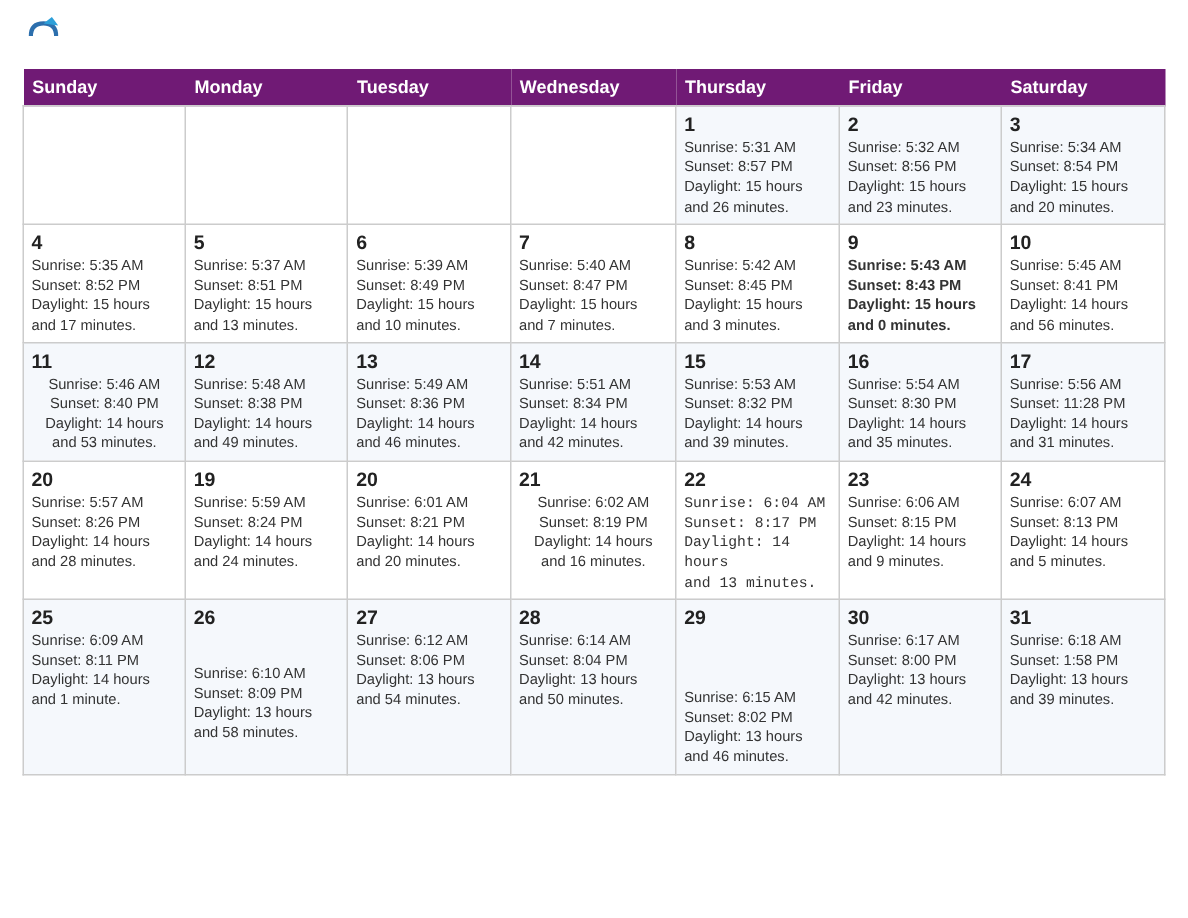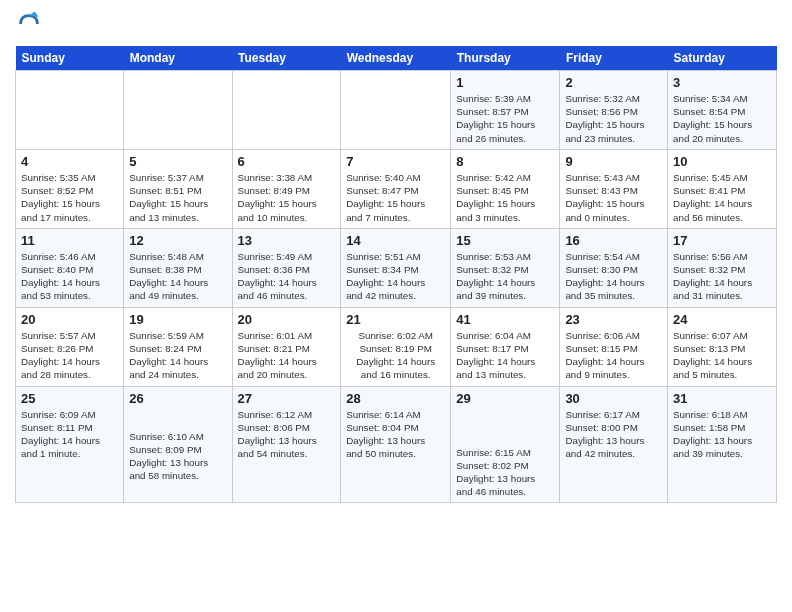--- a/index.html
+++ b/index.html
@@ -46,21 +46,21 @@
     .location {
       font-size: 14px;
       color: #555;
     }
     table {
       width: 100%;
       border-collapse: collapse;
       font-size: 10.5px;
     }
     thead th {
-      background-color: #1d4ed8;
+      background-color: #701a75;
       color: #fff;
       text-align: left;
       padding: 5px 6px;
       font-size: 12px;
       font-weight: 600;
     }
     tbody tr {
       vertical-align: top;
     }
     tbody td {
@@ -122,21 +122,21 @@
       </tr>
   </thead>
   <tbody id="calendar-body">
   <tr>
         <td class="empty-cell"></td>
         <td class="empty-cell"></td>
         <td class="empty-cell"></td>
         <td class="empty-cell"></td>
         <td>
           <span class="day-number">1</span>
-          <div class="day-detail" style="white-space: pre-line;">Sunrise: 5:39 AM
+          <div class="day-detail" style="white-space: pre-line;">Sunrise: 5:31 AM
 Sunset: 8:57 PM
 Daylight: 15 hours
 and 26 minutes.</div>
         </td>
         <td>
           <span class="day-number">2</span>
           <div class="day-detail" style="white-space: pre-line;">Sunrise: 5:32 AM
 Sunset: 8:56 PM
 Daylight: 15 hours
 and 23 minutes.</div>
@@ -159,58 +159,58 @@
         </td>
         <td>
           <span class="day-number">5</span>
           <div class="day-detail" style="white-space: pre-line;">Sunrise: 5:37 AM
 Sunset: 8:51 PM
 Daylight: 15 hours
 and 13 minutes.</div>
         </td>
         <td>
           <span class="day-number">6</span>
-          <div class="day-detail" style="white-space: pre-line;">Sunrise: 3:38 AM
+          <div class="day-detail" style="white-space: pre-line;">Sunrise: 5:39 AM
 Sunset: 8:49 PM
 Daylight: 15 hours
 and 10 minutes.</div>
         </td>
         <td>
           <span class="day-number">7</span>
           <div class="day-detail" style="white-space: pre-line;">Sunrise: 5:40 AM
 Sunset: 8:47 PM
 Daylight: 15 hours
 and 7 minutes.</div>
         </td>
         <td>
           <span class="day-number">8</span>
           <div class="day-detail" style="white-space: pre-line;">Sunrise: 5:42 AM
 Sunset: 8:45 PM
 Daylight: 15 hours
 and 3 minutes.</div>
         </td>
         <td>
           <span class="day-number">9</span>
-          <div class="day-detail" style="white-space: pre-line;">Sunrise: 5:43 AM
+          <div class="day-detail" style="white-space: pre-line; font-weight: bold;">Sunrise: 5:43 AM
 Sunset: 8:43 PM
 Daylight: 15 hours
 and 0 minutes.</div>
         </td>
         <td>
           <span class="day-number">10</span>
           <div class="day-detail" style="white-space: pre-line;">Sunrise: 5:45 AM
 Sunset: 8:41 PM
 Daylight: 14 hours
 and 56 minutes.</div>
         </td>
       </tr>
       <tr>
         <td>
           <span class="day-number">11</span>
-          <div class="day-detail" style="white-space: pre-line;">Sunrise: 5:46 AM
+          <div class="day-detail" style="white-space: pre-line; text-align: center;">Sunrise: 5:46 AM
 Sunset: 8:40 PM
 Daylight: 14 hours
 and 53 minutes.</div>
         </td>
         <td>
           <span class="day-number">12</span>
           <div class="day-detail" style="white-space: pre-line;">Sunrise: 5:48 AM
 Sunset: 8:38 PM
 Daylight: 14 hours
 and 49 minutes.</div>
@@ -239,21 +239,21 @@
         <td>
           <span class="day-number">16</span>
           <div class="day-detail" style="white-space: pre-line;">Sunrise: 5:54 AM
 Sunset: 8:30 PM
 Daylight: 14 hours
 and 35 minutes.</div>
         </td>
         <td>
           <span class="day-number">17</span>
           <div class="day-detail" style="white-space: pre-line;">Sunrise: 5:56 AM
-Sunset: 8:32 PM
+Sunset: 11:28 PM
 Daylight: 14 hours
 and 31 minutes.</div>
         </td>
       </tr>
       <tr>
         <td>
           <span class="day-number">20</span>
           <div class="day-detail" style="white-space: pre-line;">Sunrise: 5:57 AM
 Sunset: 8:26 PM
 Daylight: 14 hours
@@ -274,22 +274,22 @@
 and 20 minutes.</div>
         </td>
         <td>
           <span class="day-number">21</span>
           <div class="day-detail" style="white-space: pre-line; text-align: center;">Sunrise: 6:02 AM
 Sunset: 8:19 PM
 Daylight: 14 hours
 and 16 minutes.</div>
         </td>
         <td>
-          <span class="day-number">41</span>
-          <div class="day-detail" style="white-space: pre-line;">Sunrise: 6:04 AM
+          <span class="day-number">22</span>
+          <div class="day-detail" style="white-space: pre-line; font-family: Liberation Mono, monospace;">Sunrise: 6:04 AM
 Sunset: 8:17 PM
 Daylight: 14 hours
 and 13 minutes.</div>
         </td>
         <td>
           <span class="day-number">23</span>
           <div class="day-detail" style="white-space: pre-line;">Sunrise: 6:06 AM
 Sunset: 8:15 PM
 Daylight: 14 hours
 and 9 minutes.</div>

